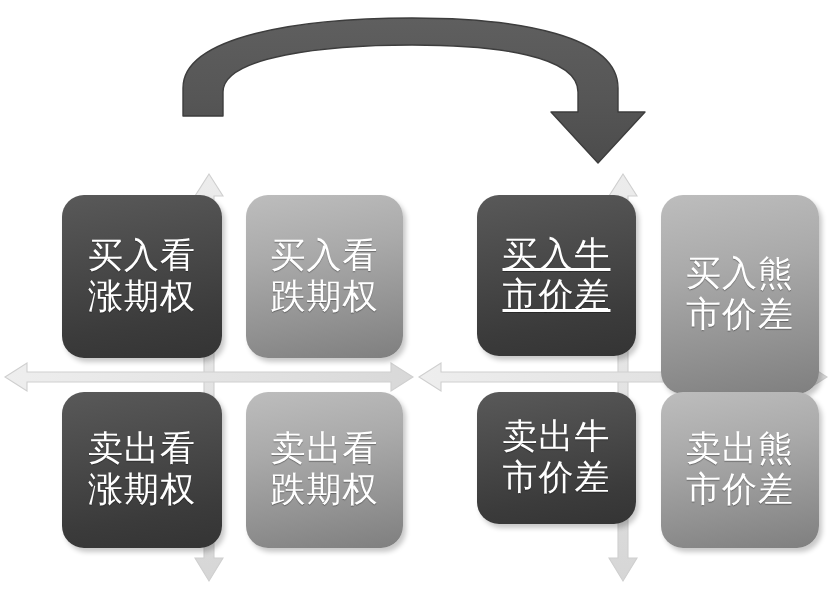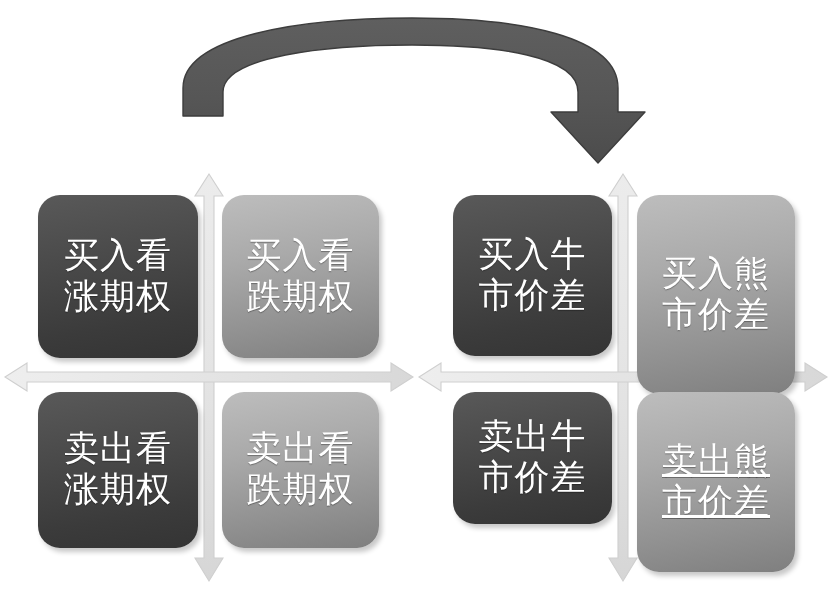--- a/index.html
+++ b/index.html
@@ -36,20 +36,21 @@
     align-items: center;
     justify-content: center;
     color: #ffffff;
     text-align: center;
     line-height: 1.16;
     font-size: 35px;
     letter-spacing: 1px;
     text-shadow: 0 1px 1px rgba(0,0,0,0.35);
     box-shadow: 3px 4px 5px rgba(0,0,0,0.22);
     user-select: none;
+    margin-left: 24px;
   }
   .card.dark {
     background: linear-gradient(170deg, #595959 0%, #4a4a4a 38%, #3b3b3b 76%, #343434 100%);
   }
   .card.light {
     background: linear-gradient(170deg, #bdbdbd 0%, #aaaaaa 36%, #919191 74%, #7f7f7f 100%);
   }
   .card .line {
     display: block;
     white-space: nowrap;
@@ -126,33 +127,33 @@
   <div class="card dark" style="left:38px; top:392px; width:160px; height:156px;">
     <span class="line">卖出看</span>
     <span class="line">涨期权</span>
   </div>
 
   <div class="card light" style="left:222px; top:392px; width:157px; height:156px;">
     <span class="line">卖出看</span>
     <span class="line">跌期权</span>
   </div>
 
-  <div class="card dark" style="left:453px; top:195px; width:159px; height:161px;">
+  <div class="card dark" style="left:453px; top:195px; width:159px; height:161px;text-decoration:underline;">
     <span class="line">买入牛</span>
     <span class="line">市价差</span>
   </div>
 
   <div class="card light" style="left:637px; top:195px; width:158px; height:199px;">
     <span class="line">买入熊</span>
     <span class="line">市价差</span>
   </div>
 
   <div class="card dark" style="left:453px; top:392px; width:159px; height:132px;">
     <span class="line">卖出牛</span>
     <span class="line">市价差</span>
   </div>
 
-  <div class="card light" style="left:637px; top:392px; width:158px; height:180px;text-decoration:underline;">
+  <div class="card light" style="left:637px; top:392px; width:158px; height:156px;">
     <span class="line">卖出熊</span>
     <span class="line">市价差</span>
   </div>
 
 </div>
 
 </body></html>

